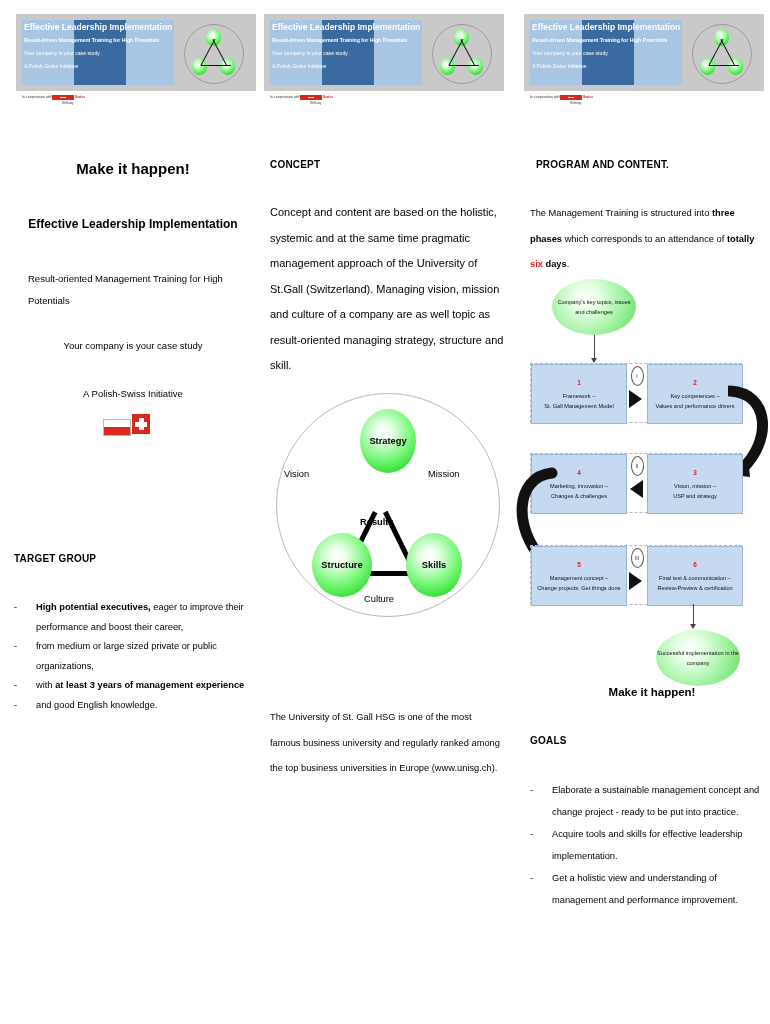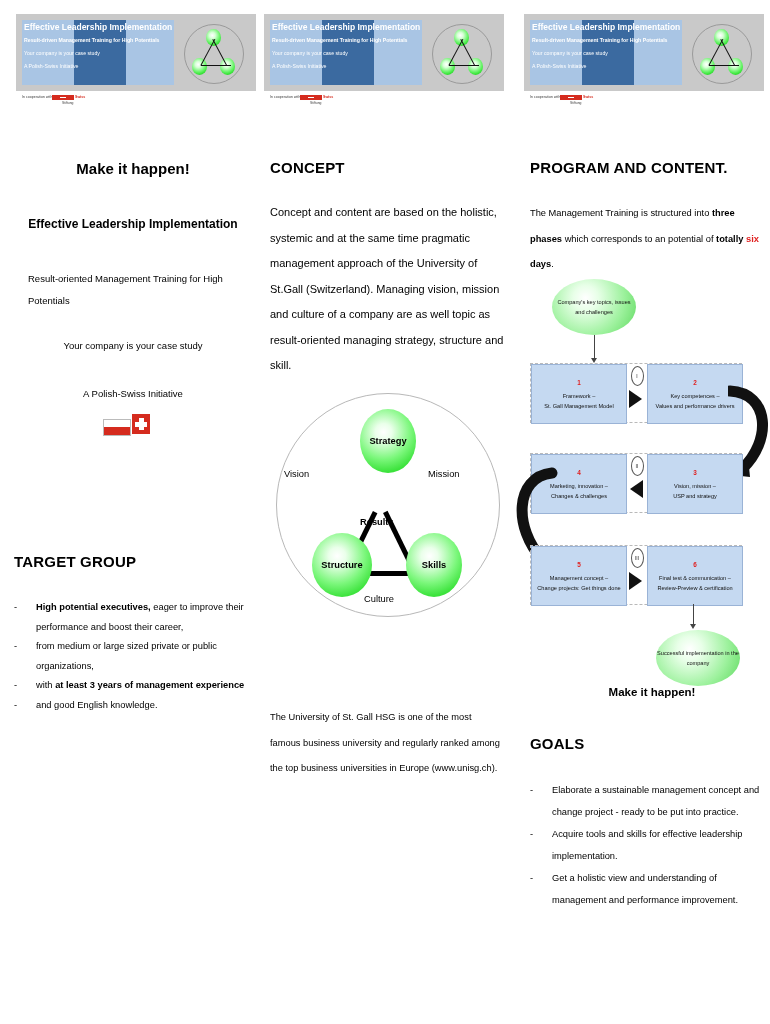--- a/index.html
+++ b/index.html
@@ -48,21 +48,21 @@
   .title-desc{position:absolute;top:268px;left:20px;width:210px;text-align:left;font-size:9.5px;line-height:22px;}
   .title-case{position:absolute;top:340px;left:10px;width:230px;text-align:center;font-size:9.5px;}
   .title-init{position:absolute;top:388px;left:10px;width:230px;text-align:center;font-size:9.5px;}
   .flags{position:absolute;top:414px;left:0;width:250px;height:20px;}
   .flag-pl{position:absolute;left:95px;top:5px;width:26px;height:15px;background:#ffffff;border:1px solid #bbb;}
   .flag-pl i{position:absolute;left:0;top:7px;width:26px;height:8px;background:#d52b1e;display:block;}
   .flag-ch{position:absolute;left:124px;top:0px;width:18px;height:20px;background:#d52b1e;}
   .flag-ch i{position:absolute;left:6.5px;top:4px;width:5px;height:12px;background:#fff;display:block;}
   .flag-ch i:after{content:"";position:absolute;left:-3.5px;top:3.5px;width:12px;height:5px;background:#fff;}
 
-  .sec-head{font-size:15px;font-weight:bold;letter-spacing:.2px;}
+  .sec-head{font-size:10px;font-weight:bold;letter-spacing:.2px;}
   .tg-head{position:absolute;top:553px;left:6px;}
   .tg-list{position:absolute;top:598px;left:6px;width:238px;}
   .li{position:relative;padding-left:22px;font-size:9.3px;line-height:19.5px;margin-bottom:0px;}
   .li .dash{position:absolute;left:0;top:0;}
   .b{font-weight:bold;}
 
   
   .cc-head{position:absolute;top:159px;left:6px;}
   .cc-body{position:absolute;top:200px;left:6px;width:234px;font-size:11px;line-height:25.5px;text-align:left;}
 
@@ -77,21 +77,21 @@
   .w-edge{position:absolute;background:#000;transform-origin:0 50%;}
   .w-lbl{position:absolute;font-size:9.3px;color:#000;}
   .w-vision{left:8px;top:76px;}
   .w-mission{left:152px;top:76px;}
   .w-results{left:84px;top:124px;font-weight:bold;}
   .w-culture{left:88px;top:201px;}
 
   .univ{position:absolute;top:705px;left:6px;width:234px;font-size:9.3px;line-height:25.5px;}
 
   
-  .pc-head{position:absolute;top:159px;left:6px;}
+  .pc-head{position:absolute;top:159px;left:12px;}
   .pc-body{position:absolute;top:201px;left:6px;width:238px;font-size:9.3px;line-height:25.5px;}
   .red{color:#e02020;font-weight:bold;}
 
   .flow{position:absolute;top:275px;left:6px;width:244px;height:420px;}
   .f-oval{position:absolute;border-radius:50%;display:flex;flex-direction:column;align-items:center;justify-content:center;
      text-align:center;font-size:5.6px;line-height:10px;color:#111;
      background:radial-gradient(circle at 40% 34%, #ffffff 0%, #e8ffe8 20%, #9cf19c 62%, #76e276 84%, #63d863 100%);}
   .f-top{width:84px;height:56px;left:22px;top:4px;}
   .f-bottom{width:84px;height:56px;left:126px;top:343px;}
   .f-row{position:absolute;height:58px;border:1px dashed #b9b9b9;}
@@ -257,21 +257,21 @@
       </div>
     </div>
     <div class="coop" style="left:6px;">
       <span class="coop-txt">In cooperation with</span>
       <span class="coop-flag"></span>
       <span class="coop-sw">Swiss</span>
       <span class="coop-sub">Stiftung</span>
     </div>
 
     <div class="sec-head pc-head">PROGRAM AND CONTENT.</div>
-    <div class="pc-body"><span>The Management Training is structured into </span><span class="b">three phases</span><span> which corresponds to an potential of </span><span class="b">totally</span><span> </span><span class="red">six</span><span class="b"> days</span><span>.</span></div>
+    <div class="pc-body"><span>The Management Training is structured into </span><span class="b">three phases</span><span> which corresponds to an attendance of </span><span class="b">totally</span><span> </span><span class="red">six</span><span class="b"> days</span><span>.</span></div>
 
     <div class="flow">
 
       <div class="f-oval f-top">Company's key topics, issues and challenges</div>
       <div class="f-down" style="left:64px;top:60px;height:25px;"></div>
       <div class="f-downhead" style="left:60.5px;top:83px;"></div>
 
       <div class="f-row" style="left:0px;top:88px;width:210px;">
         <div class="f-box" style="left:0;width:94px;">
           <span class="f-num">1</span>

